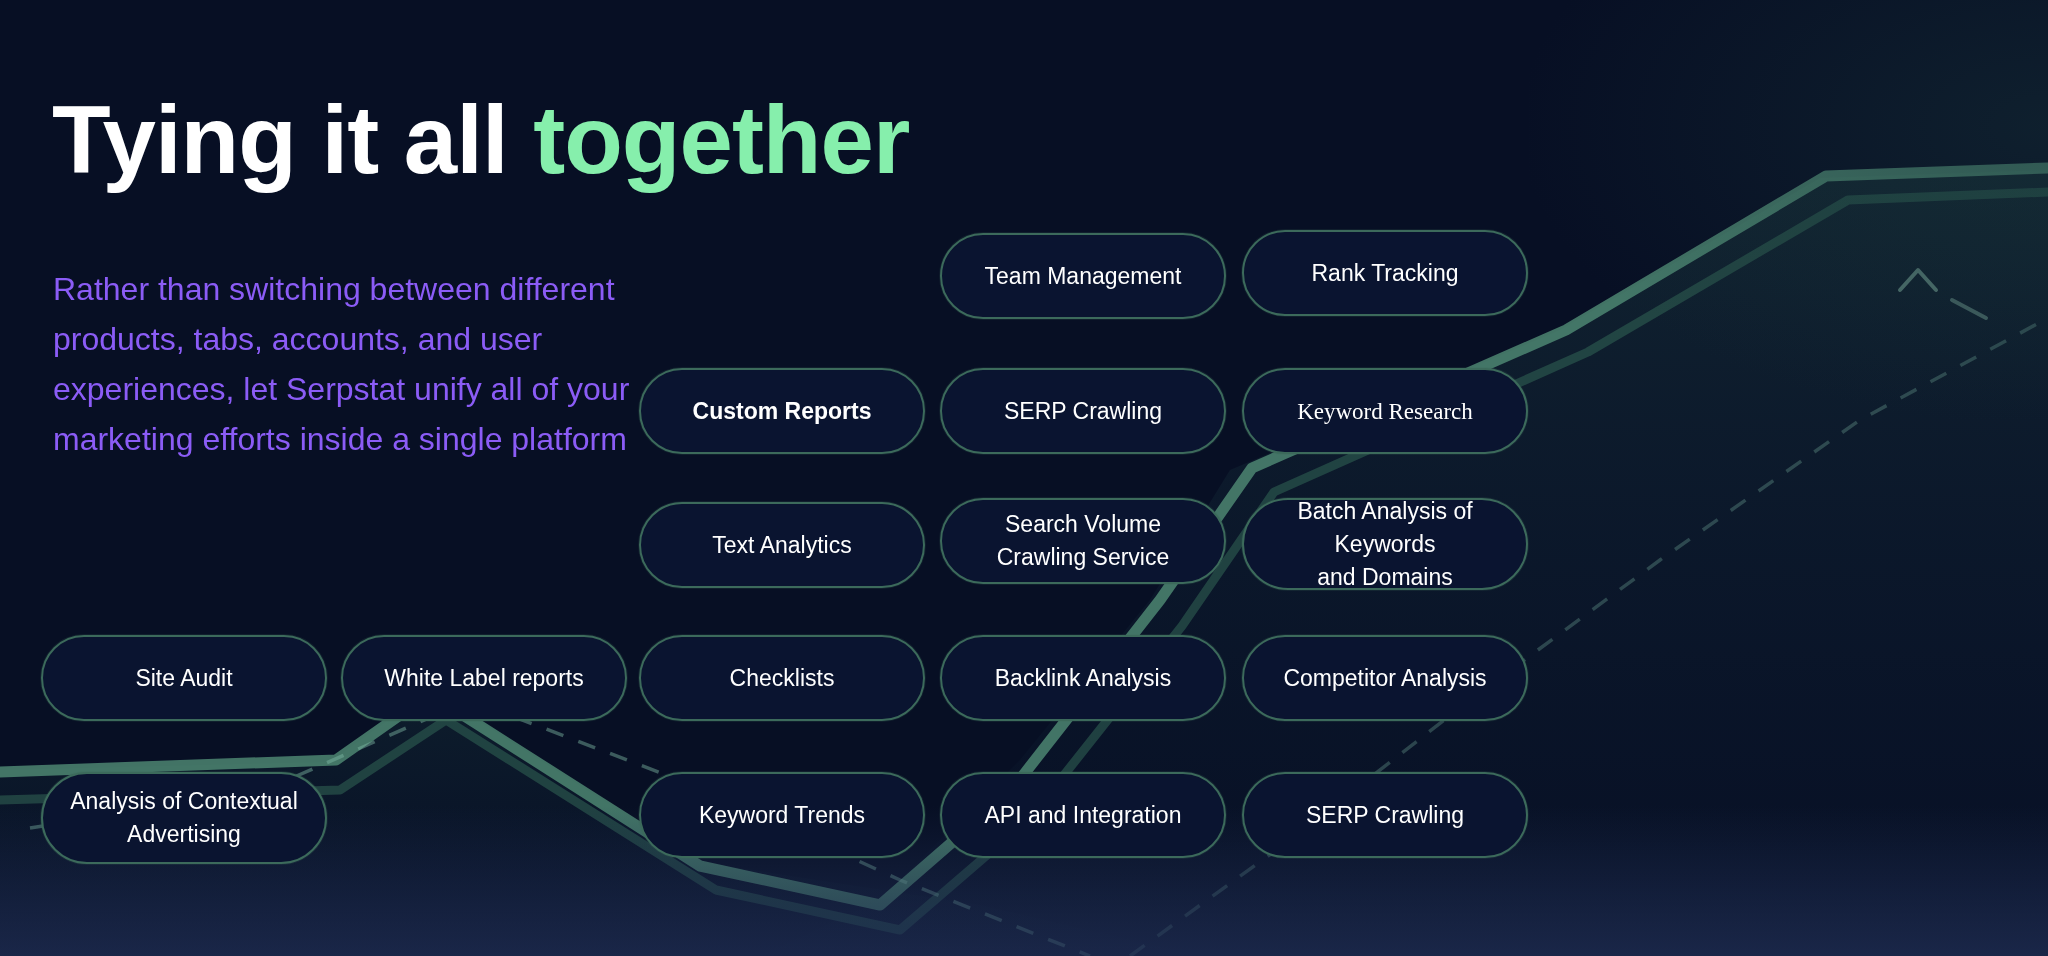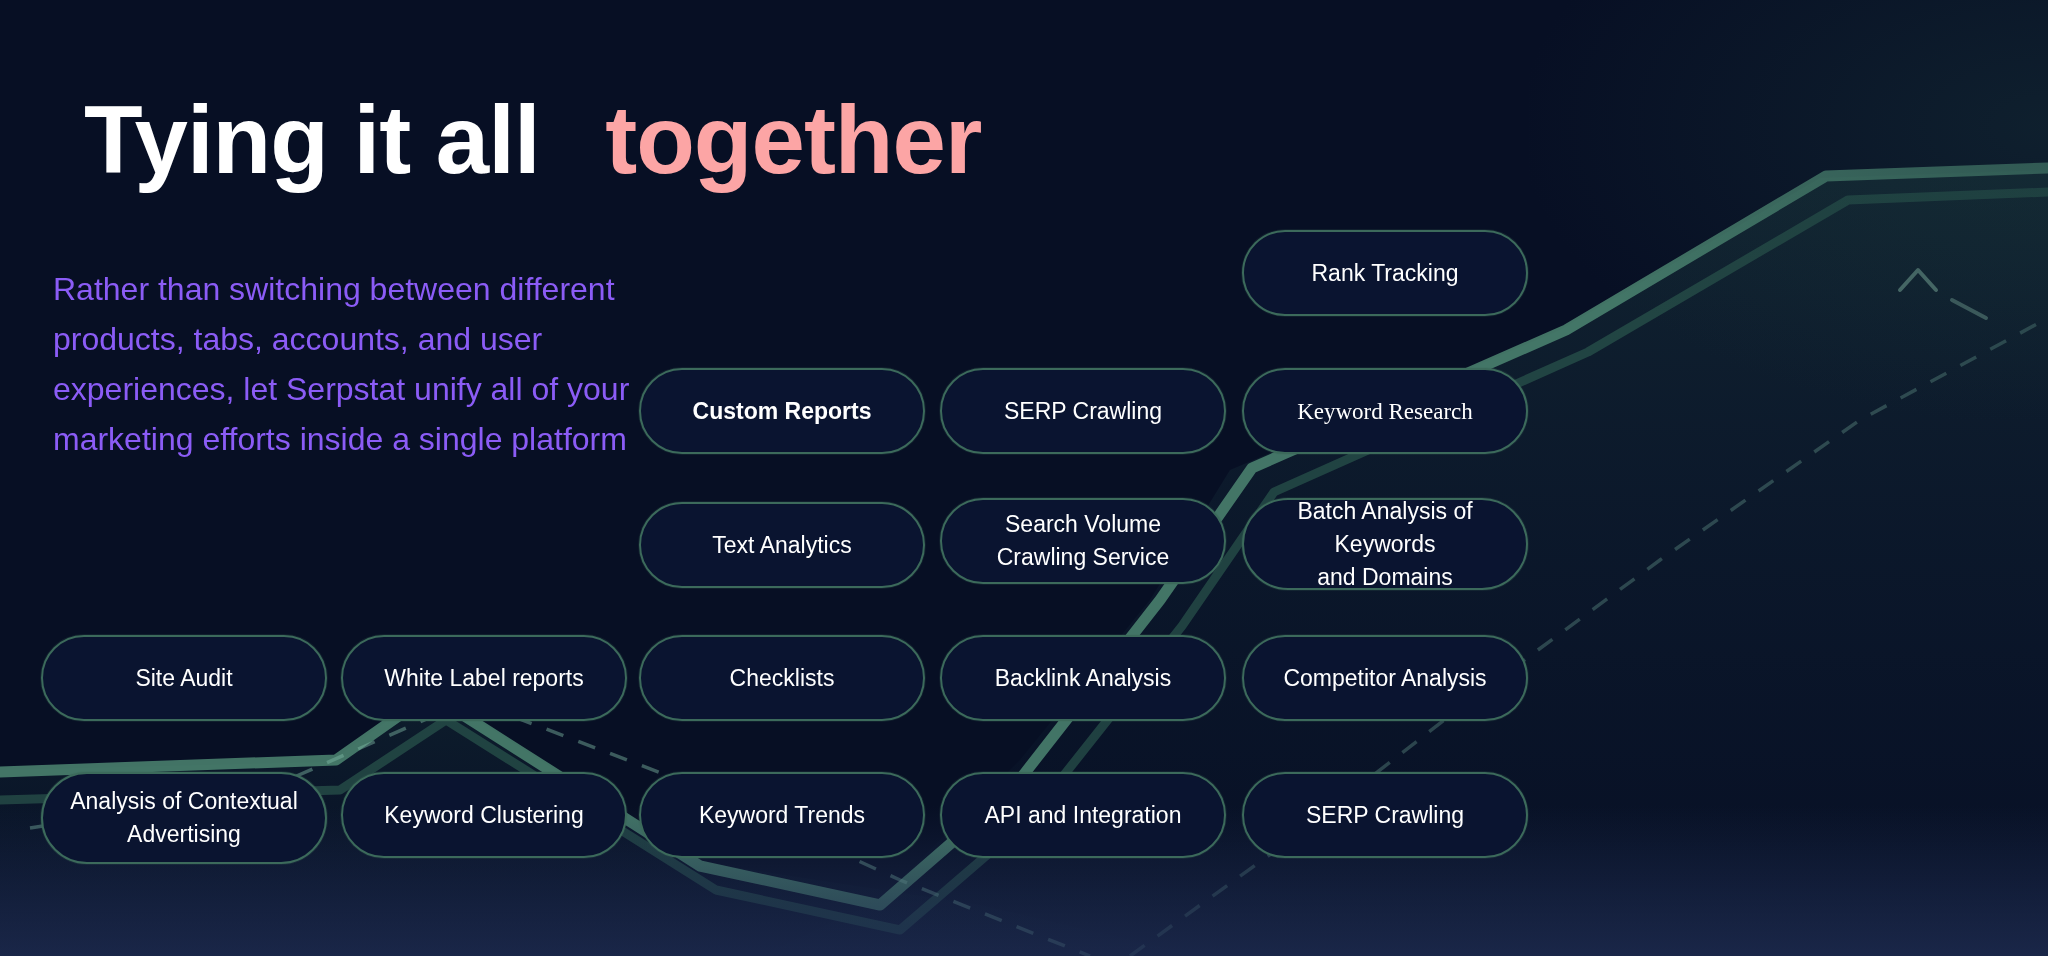--- a/index.html
+++ b/index.html
@@ -40,25 +40,23 @@
     top: 24px;
     z-index: 5;
     font-size: 96px;
     font-weight: bold;
     line-height: 1.08;
     letter-spacing: -1px;
     white-space: nowrap;
   }
   #headline .w {
     color: #ffffff;
-    margin-left: 32px;
   }
   #headline .g {
-    color: #fca5a5;
-    margin-left: 40px;
+    color: #86efac;
   }
 
   
   #lead {
     position: absolute;
     left: 53px;
     top: 232px;
     z-index: 5;
     width: 660px;
     font-size: 32px;
@@ -153,20 +151,25 @@
   </svg>
 
   <div id="topright-wash"></div>
   <div id="bottom-wash"></div>
 
   <h1 id="headline"><span class="w">Tying it all</span> <span class="g">together</span></h1>
 
   <p id="lead">Rather than switching between different products, tabs, accounts, and user experiences, let Serpstat unify all of your marketing efforts inside a single platform</p>
 
   <div id="grid">
+      <div class="pill" style="left: 940px; top: 233px; width: 286px; height: 86px;">
+        <div>
+          <span class="txt">Team Management</span>
+        </div>
+      </div>
       <div class="pill" style="left: 1242px; top: 230px; width: 286px; height: 86px;">
         <div>
           <span class="txt">Rank Tracking</span>
         </div>
       </div>
       <div class="pill" style="left: 639px; top: 368px; width: 286px; height: 86px; font-weight: bold;">
         <div>
           <span class="txt">Custom Reports</span>
         </div>
       </div>
@@ -221,25 +224,20 @@
         <div>
           <span class="txt">Competitor Analysis</span>
         </div>
       </div>
       <div class="pill" style="left: 41px; top: 772px; width: 286px; height: 92px;">
         <div>
           <span class="txt">Analysis of Contextual</span>
           <span class="l2">Advertising</span>
         </div>
       </div>
-      <div class="pill" style="left: 341px; top: 772px; width: 286px; height: 86px;">
-        <div>
-          <span class="txt">Keyword Clustering</span>
-        </div>
-      </div>
       <div class="pill" style="left: 639px; top: 772px; width: 286px; height: 86px;">
         <div>
           <span class="txt">Keyword Trends</span>
         </div>
       </div>
       <div class="pill" style="left: 940px; top: 772px; width: 286px; height: 86px;">
         <div>
           <span class="txt">API and Integration</span>
         </div>
       </div>

